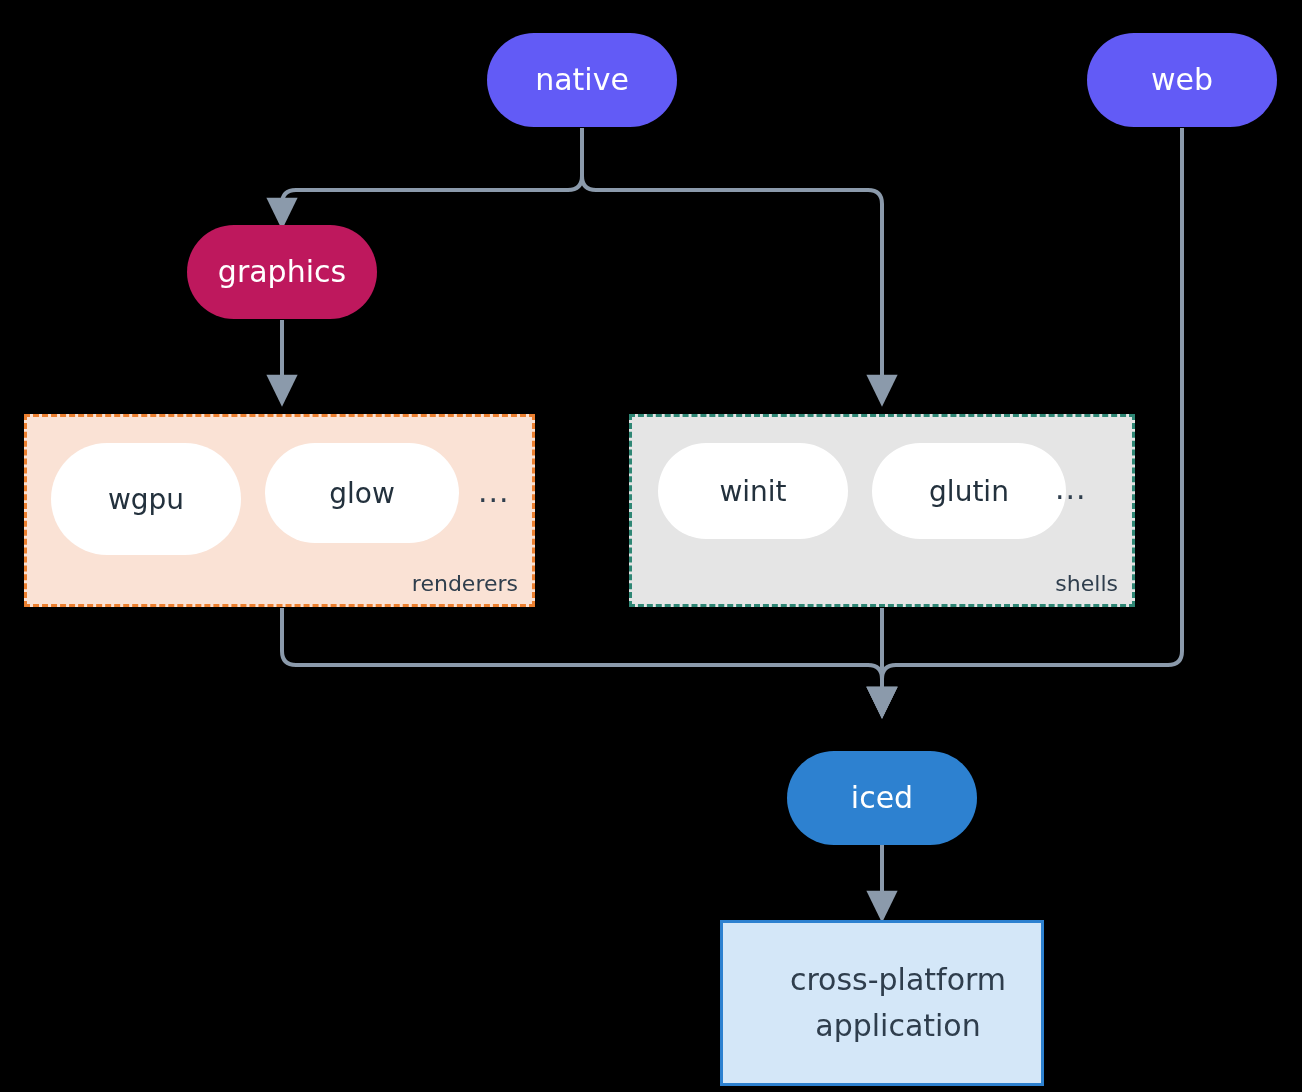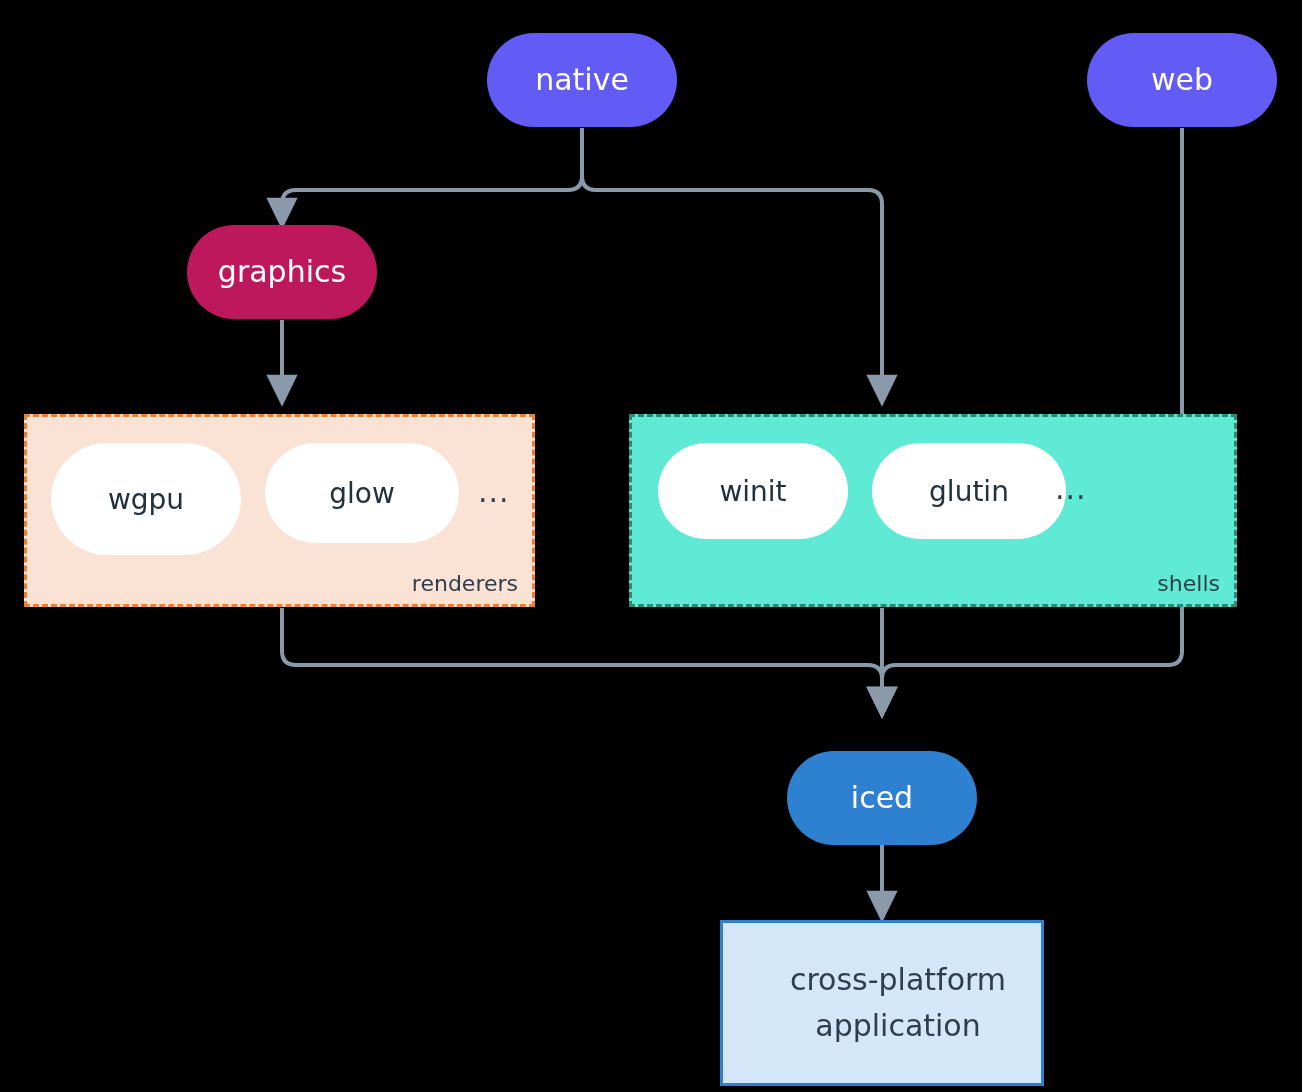--- a/index.html
+++ b/index.html
@@ -62,22 +62,22 @@
   .group {
     position: absolute;
     box-sizing: border-box;
   }
   .group-renderers {
     left: 24px; top: 406px; width: 511px; height: 193px;
     background: #fae2d5;
     border: 3px dashed #ec8030;
   }
   .group-shells {
-    left: 629px; top: 406px; width: 608px; height: 193px;
-    background: #5eead4;
+    left: 629px; top: 406px; width: 506px; height: 193px;
+    background: #e5e5e5;
     border: 3px dashed #2f8775;
   }
   .group-label {
     position: absolute;
     right: 14px;
     bottom: 8px;
     font-size: 22px;
     color: #2f3e4d;
   }
   .leaf {

